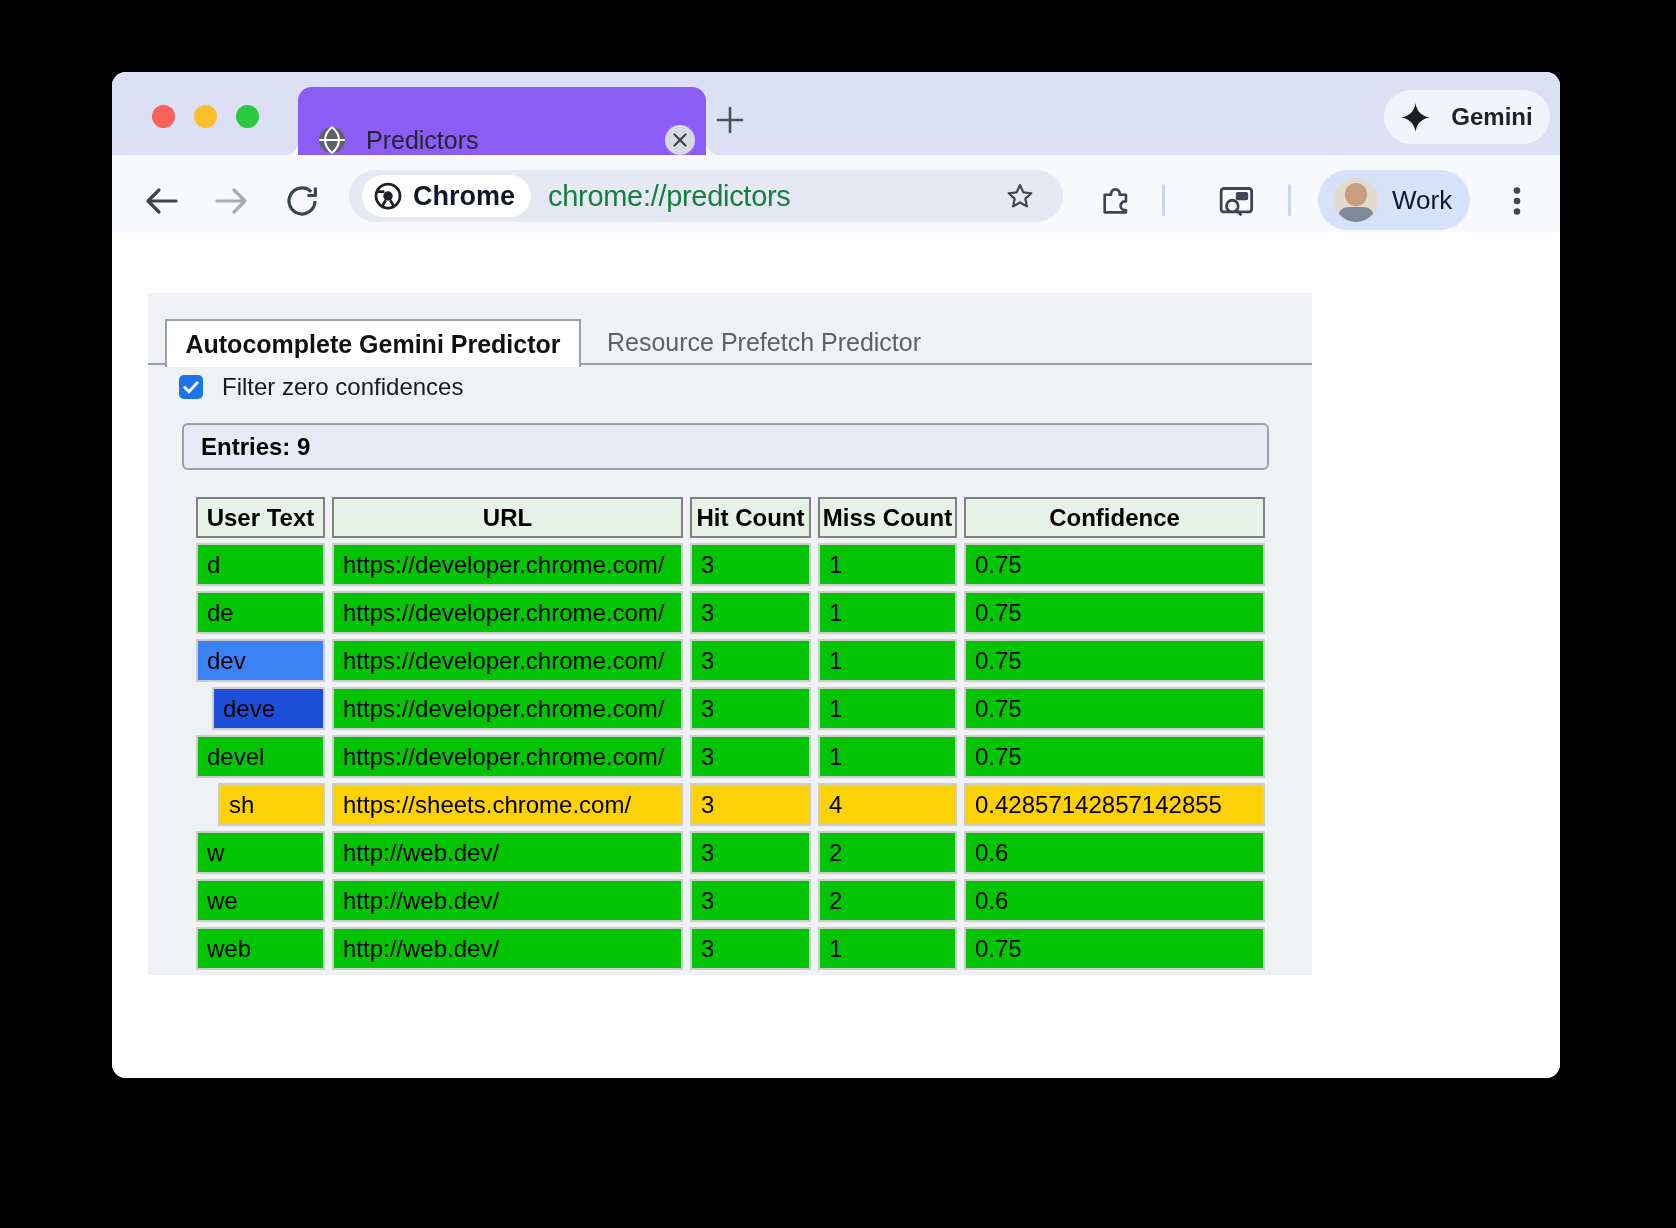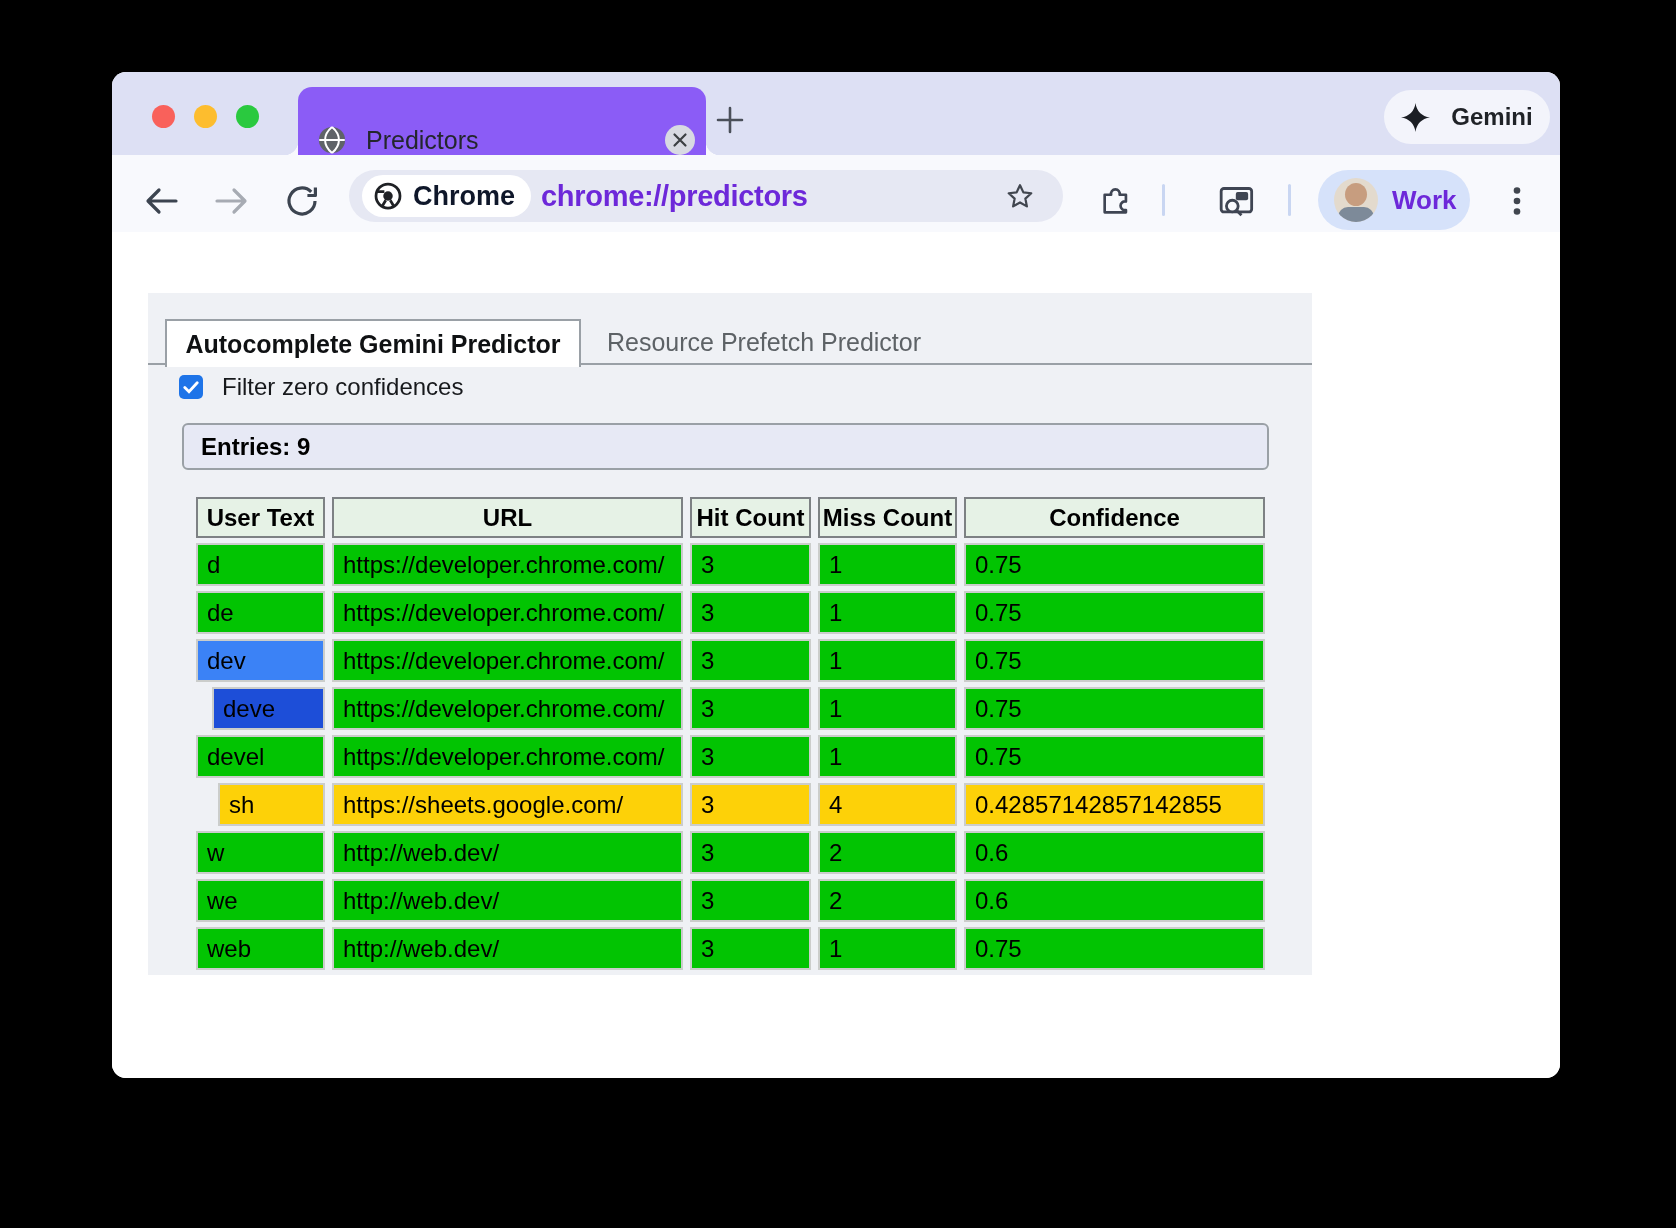--- a/index.html
+++ b/index.html
@@ -23,28 +23,28 @@
 .newtab { position:absolute; left:595px; top:25px; width:46px; height:46px; display:flex; align-items:center; justify-content:center; }
 .gemini { position:absolute; left:1272px; top:18px; width:166px; height:54px; border-radius:27px; background:#f3f4fb; display:flex; align-items:center; justify-content:center; gap:21px; }
 .gemini .glabel { font-size:24px; font-weight:700; color:#1f2227; }
 
 
 .toolbar { position:absolute; left:0; top:83px; width:100%; height:77px; background:#f8f9fd; }
 .navbtn { position:absolute; }
 .omnibox { position:absolute; left:237px; top:15px; width:714px; height:52px; border-radius:26px; background:#e6e8f3; display:flex; align-items:center; }
 .chip { margin-left:13px; height:42px; border-radius:21px; background:#fff; display:flex; align-items:center; padding:0 16px 0 11px; gap:10px; }
 .chip .clabel { font-size:27px; font-weight:700; color:#0f172a; }
-.url { margin-left:10px; font-size:29px; color:#6d28d9; letter-spacing:-0.3px;font-weight:bold; }
+.url { margin-left:17px; font-size:29px; color:#15803d; letter-spacing:-0.3px; }
 .staricon { position:absolute; right:28px; top:11px; width:30px; height:30px; }
 .sep { position:absolute; width:3px; height:32px; background:#c9d6f2; border-radius:2px; }
 .pill-profile { position:absolute; left:1206px; top:15px; width:152px; height:60px; border-radius:30px; background:#d6e2fa; display:flex; align-items:center; }
 .avatar { margin-left:16px; width:44px; height:44px; border-radius:50%; background:#e3dacd; position:relative; overflow:hidden; }
 .avatar::before { content:""; position:absolute; left:11px; top:5px; width:22px; height:23px; border-radius:50%; background:#c79d7f; }
 .avatar::after { content:""; position:absolute; left:4px; top:29px; width:36px; height:20px; border-radius:10px; background:#7d8a99; }
-.worklabel { margin-left:14px; font-size:26px; font-weight:700; color:#6d28d9; }
+.worklabel { margin-left:14px; font-size:26px; font-weight:400; color:#0f172a; }
 .kebab { position:absolute; left:1400px; top:32px; width:10px; height:28px; }
 
 
 .viewport { position:absolute; left:0; top:160px; width:100%; height:846px; background:#fff; }
 .container { position:absolute; left:36px; top:61px; width:1164px; height:682px; background:#eff1f5; }
 .ptab-rule { position:absolute; left:0; top:70px; width:100%; height:2px; background:#9aa0a6; z-index:1; }
 .ptab-active { position:absolute; left:17px; top:26px; width:416px; height:48px; background:#fff; border:2px solid #9aa0a6; border-bottom:none; z-index:2; display:flex; align-items:center; justify-content:center; font-size:25px; font-weight:700; color:#0f1113; white-space:nowrap; }
 .ptab-inactive { position:absolute; left:459px; top:26px; height:44px; line-height:46px; font-size:25px; color:#5d6266; white-space:nowrap; }
 .checkrow { position:absolute; left:31px; top:80px; display:flex; align-items:center; gap:19px; }
 .checkbox { width:24px; height:24px; border-radius:5px; background:#1e74e8; display:flex; align-items:center; justify-content:center; }
@@ -184,21 +184,21 @@
           <div class="dcell" style="background: rgb(2, 196, 2);">https://developer.chrome.com/</div>
           <div class="dcell" style="background: rgb(2, 196, 2);">3</div>
           <div class="dcell" style="background: rgb(2, 196, 2);">1</div>
           <div class="dcell" style="background: rgb(2, 196, 2);">0.75</div>
           <div class="dcell" style="background: rgb(2, 196, 2);">devel</div>
           <div class="dcell" style="background: rgb(2, 196, 2);">https://developer.chrome.com/</div>
           <div class="dcell" style="background: rgb(2, 196, 2);">3</div>
           <div class="dcell" style="background: rgb(2, 196, 2);">1</div>
           <div class="dcell" style="background: rgb(2, 196, 2);">0.75</div>
           <div class="dcell" style="background: rgb(253, 209, 8); margin-left: 22px;">sh</div>
-          <div class="dcell" style="background: rgb(253, 209, 8);">https://sheets.google.com/</div>
+          <div class="dcell" style="background: rgb(253, 209, 8);">https://sheets.chrome.com/</div>
           <div class="dcell" style="background: rgb(253, 209, 8);">3</div>
           <div class="dcell" style="background: rgb(253, 209, 8);">4</div>
           <div class="dcell" style="background: rgb(253, 209, 8);">0.42857142857142855</div>
           <div class="dcell" style="background: rgb(2, 196, 2);">w</div>
           <div class="dcell" style="background: rgb(2, 196, 2);">http://web.dev/</div>
           <div class="dcell" style="background: rgb(2, 196, 2);">3</div>
           <div class="dcell" style="background: rgb(2, 196, 2);">2</div>
           <div class="dcell" style="background: rgb(2, 196, 2);">0.6</div>
           <div class="dcell" style="background: rgb(2, 196, 2);">we</div>
           <div class="dcell" style="background: rgb(2, 196, 2);">http://web.dev/</div>

